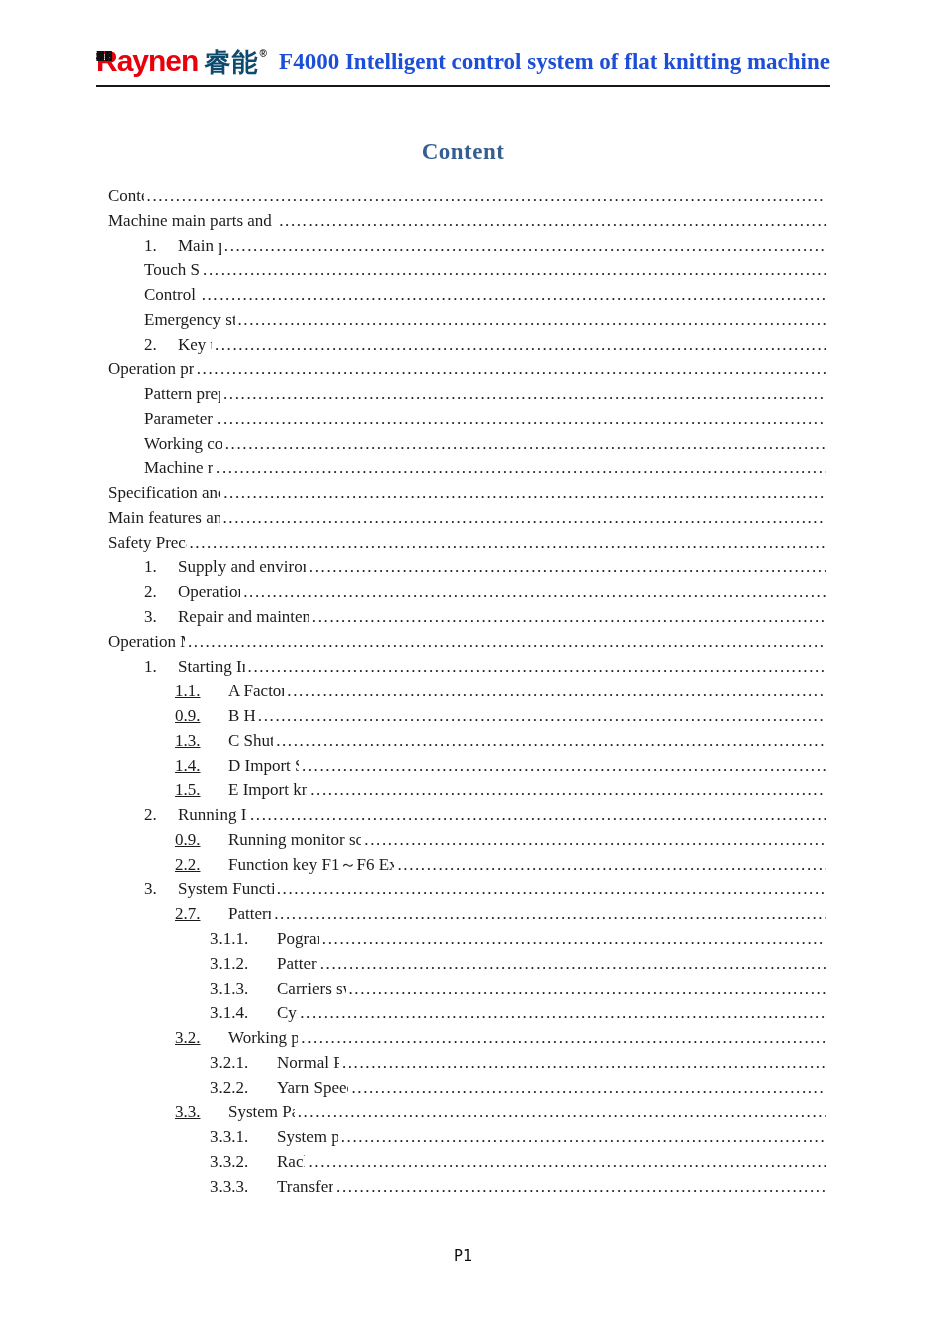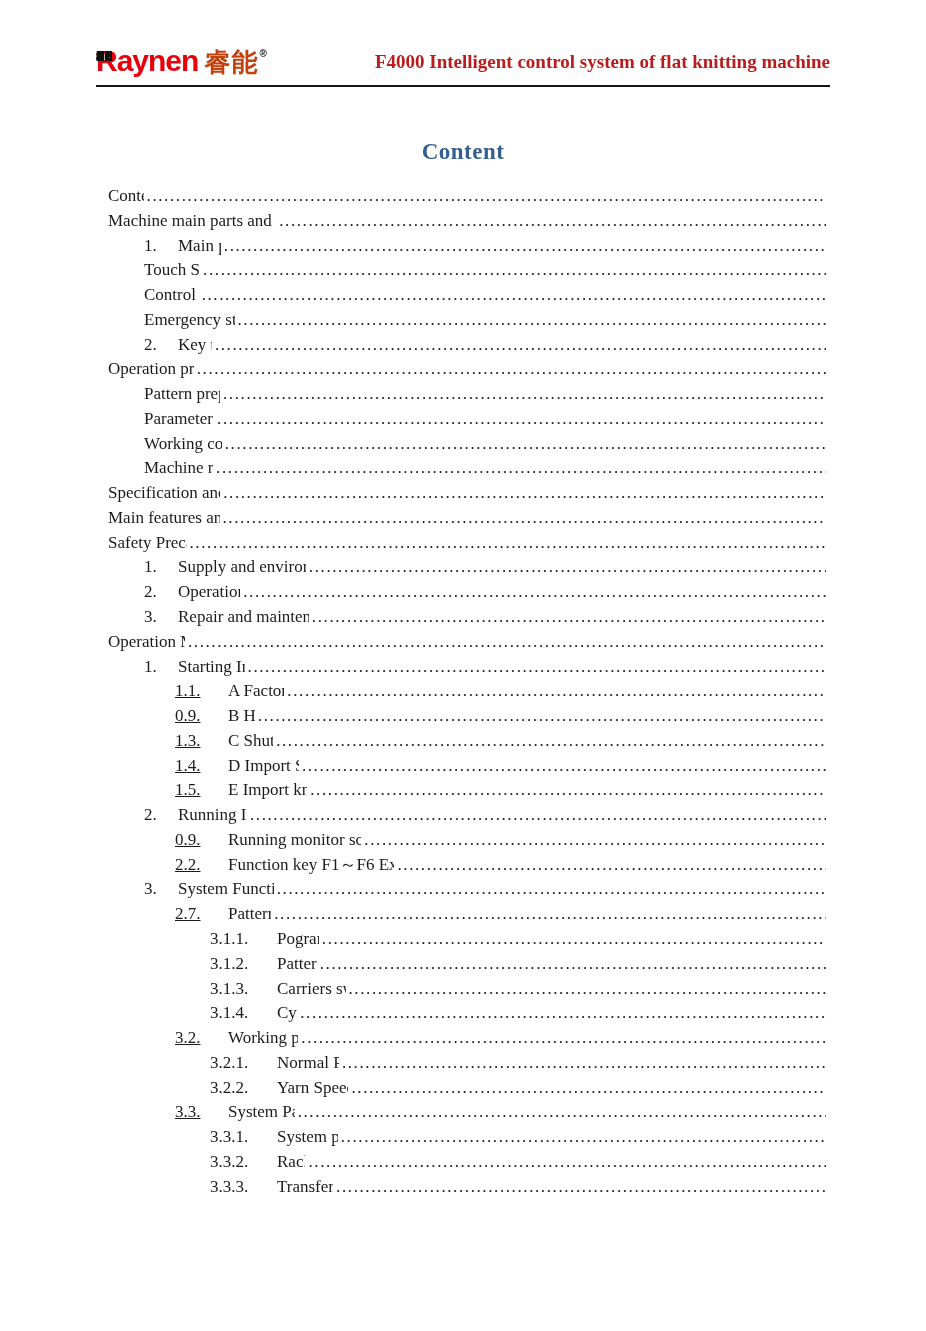--- a/index.html
+++ b/index.html
@@ -29,38 +29,38 @@
     white-space: nowrap;
     display: inline-flex;
     align-items: baseline;
   }
   .logo-en {
     color: var(--logo-red, #e8000d);
     font-size: 30px;
     letter-spacing: -1px;
   }
   .logo-cn {
-    color: #c2410c;
+    color: #0c4a6e;
     font-size: 26px;
     margin-left: 6px;
     letter-spacing: 1px;
   }
   .logo-reg {
     color: #101010;
     font-size: 10px;
     vertical-align: top;
     position: relative;
     top: -14px;
     margin-left: 1px;
   }
   .doc-title {
     margin-left: auto;
     font-weight: bold;
-    font-size: 19px;
-    color: #b91c1c;
+    font-size: 23px;
+    color: #1d4ed8;
     white-space: nowrap;
   }
 
   
   .content-title {
     margin-top: 52px;
     text-align: center;
     font-size: 23px;
     font-weight: bold;
     color: var(--heading-blue, #365f91);
@@ -362,14 +362,17 @@
         <span class="page">56</span>
       </div>
       <div class="toc-row lvl3">
         <span class="num">3.3.3.</span>
         <span class="label">Transfer Racking</span>
         <span class="dots"></span>
         <span class="page">34</span>
       </div>
     </nav>
 
+  <footer class="page-footer">
+    <span>P1</span>
+  </footer>
 
 </div>
 
 </body></html>

